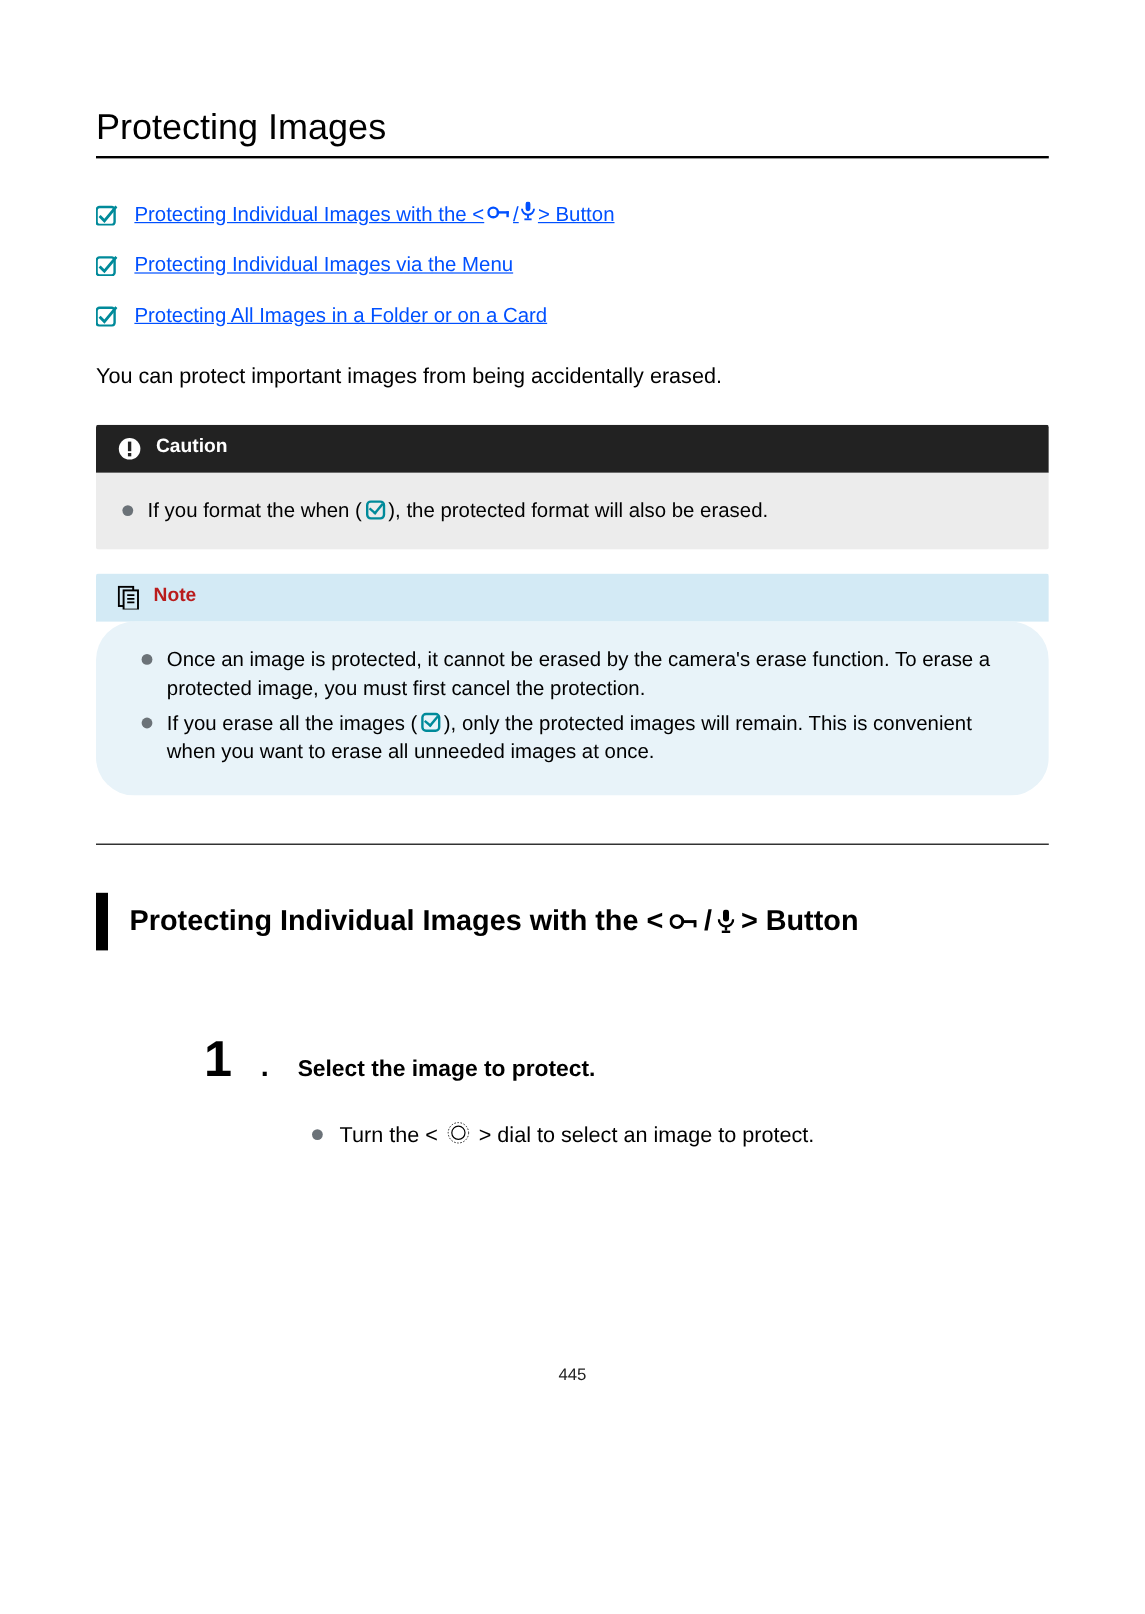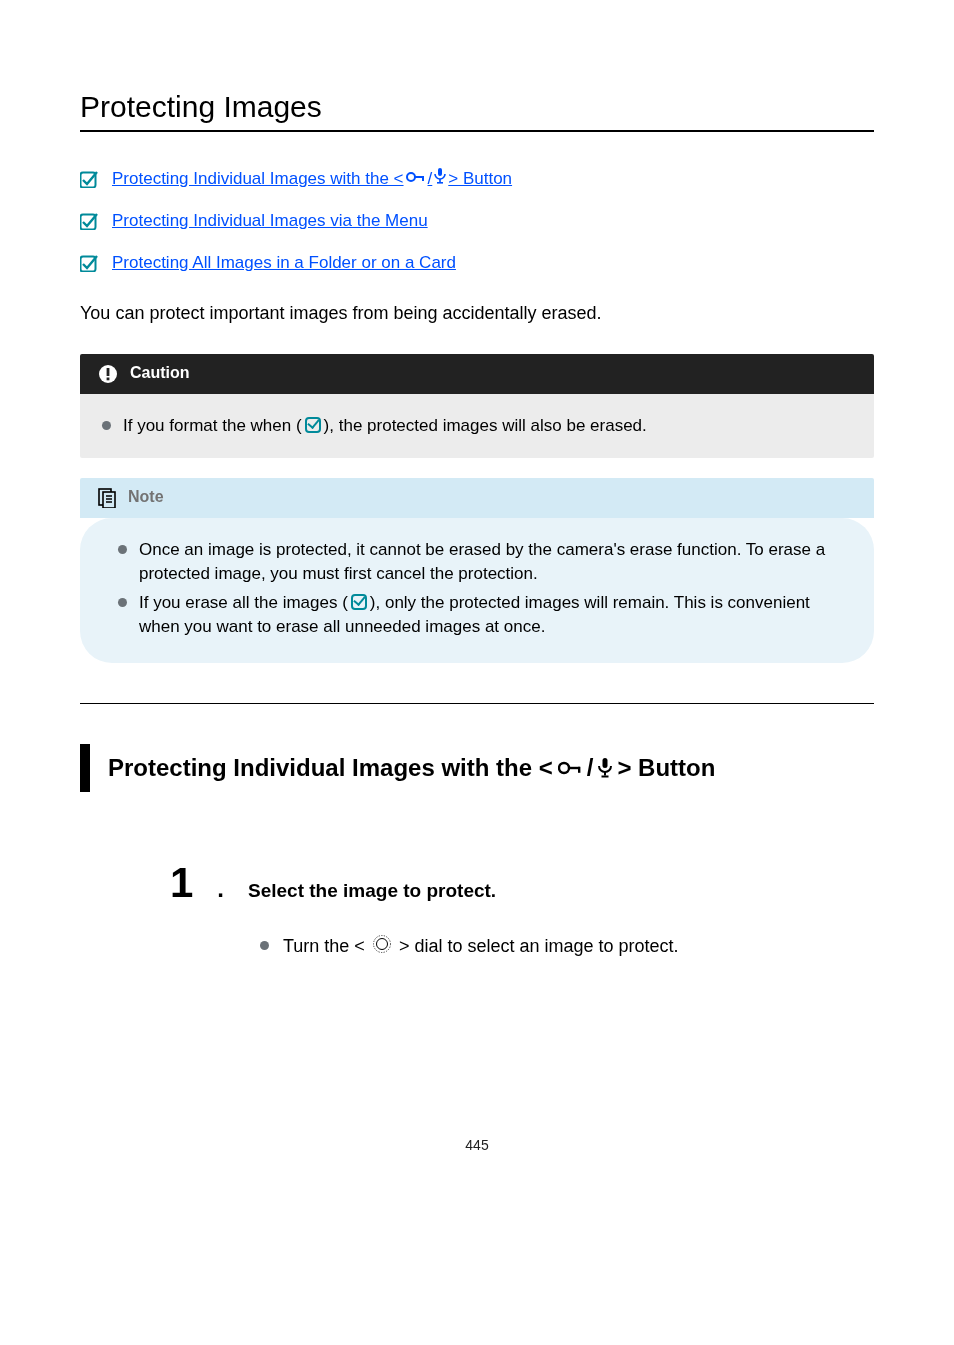--- a/index.html
+++ b/index.html
@@ -12,21 +12,21 @@
   .toc-item { display: flex; align-items: center; gap: 14px; margin-bottom: 22px; font-size: 17px; }
   .toc-item .checkicon { color: #008a9a; flex: 0 0 auto; }
   .toc-item a { color: #0050ff; text-decoration: underline; cursor: pointer; display: inline-flex; align-items: baseline; gap: 2px; }
 
   .intro { font-size: 18px; margin: 10px 0 30px 0; }
 
   .callout { border-radius: 2px; overflow: hidden; margin-bottom: 20px; }
   .callout-head { display: flex; align-items: flex-start; gap: 12px; padding: 10px 18px; font-weight: bold; font-size: 16px; }
   .caution .callout-head { background: #222; color: #fff; }
   .caution .callout-body { background: #ececec; padding: 20px 22px; }
-  .note .callout-head { background: #d3eaf5; color: #737373; }
+  .note .callout-head { background: #d3eaf5; color: #b91c1c; }
   .note .callout-body { background: #e8f3f9; padding: 20px 22px 24px 38px; border-radius: 32px; }
   .callout-body ul { list-style: none; }
   .callout-body li { display: flex; align-items: flex-start; gap: 12px; font-size: 17px; line-height: 1.4; margin-bottom: 6px; }
   .callout-body li:last-child { margin-bottom: 0; }
   .dot { width: 9px; height: 9px; background: #6b7278; border-radius: 50%; margin-top: 7px; flex: 0 0 auto; }
 
   .inline-circle-icon { display: inline-block; width: 16px; height: 16px; border: 2px solid #008a9a; border-radius: 4px; position: relative; vertical-align: -2px; margin: 0 3px; }
   .inline-circle-icon::after { content: ""; position: absolute; left: 3px; top: -2px; width: 5px; height: 9px; border-right: 2px solid #008a9a; border-bottom: 2px solid #008a9a; transform: rotate(40deg); }
 
   .section-rule { border: none; border-top: 1px solid #000; margin: 40px 0 40px 0; }
@@ -118,21 +118,21 @@
             <rect x="8.6" y="13.5" width="2.8" height="2.8" fill="#222"></rect>
           </svg>
       </span>
       <span>Caution</span>
     </div>
     <div class="callout-body">
       <ul>
         <li>
           <span class="dot"></span>
           <span>
-            <span>If you format the when (</span><a href="#"><span class="inline-circle-icon"></span></a><span>), the protected images will also be erased.</span>
+            <span>If you format the when (</span><a href="#"><span class="inline-circle-icon"></span></a><span>), the protected format will also be erased.</span>
           </span>
         </li>
       </ul>
     </div>
   </div>
 
   <div class="callout note">
     <div class="callout-head">
       <span class="noteicon">
         <svg width="18" height="20" viewBox="0 0 18 20">

